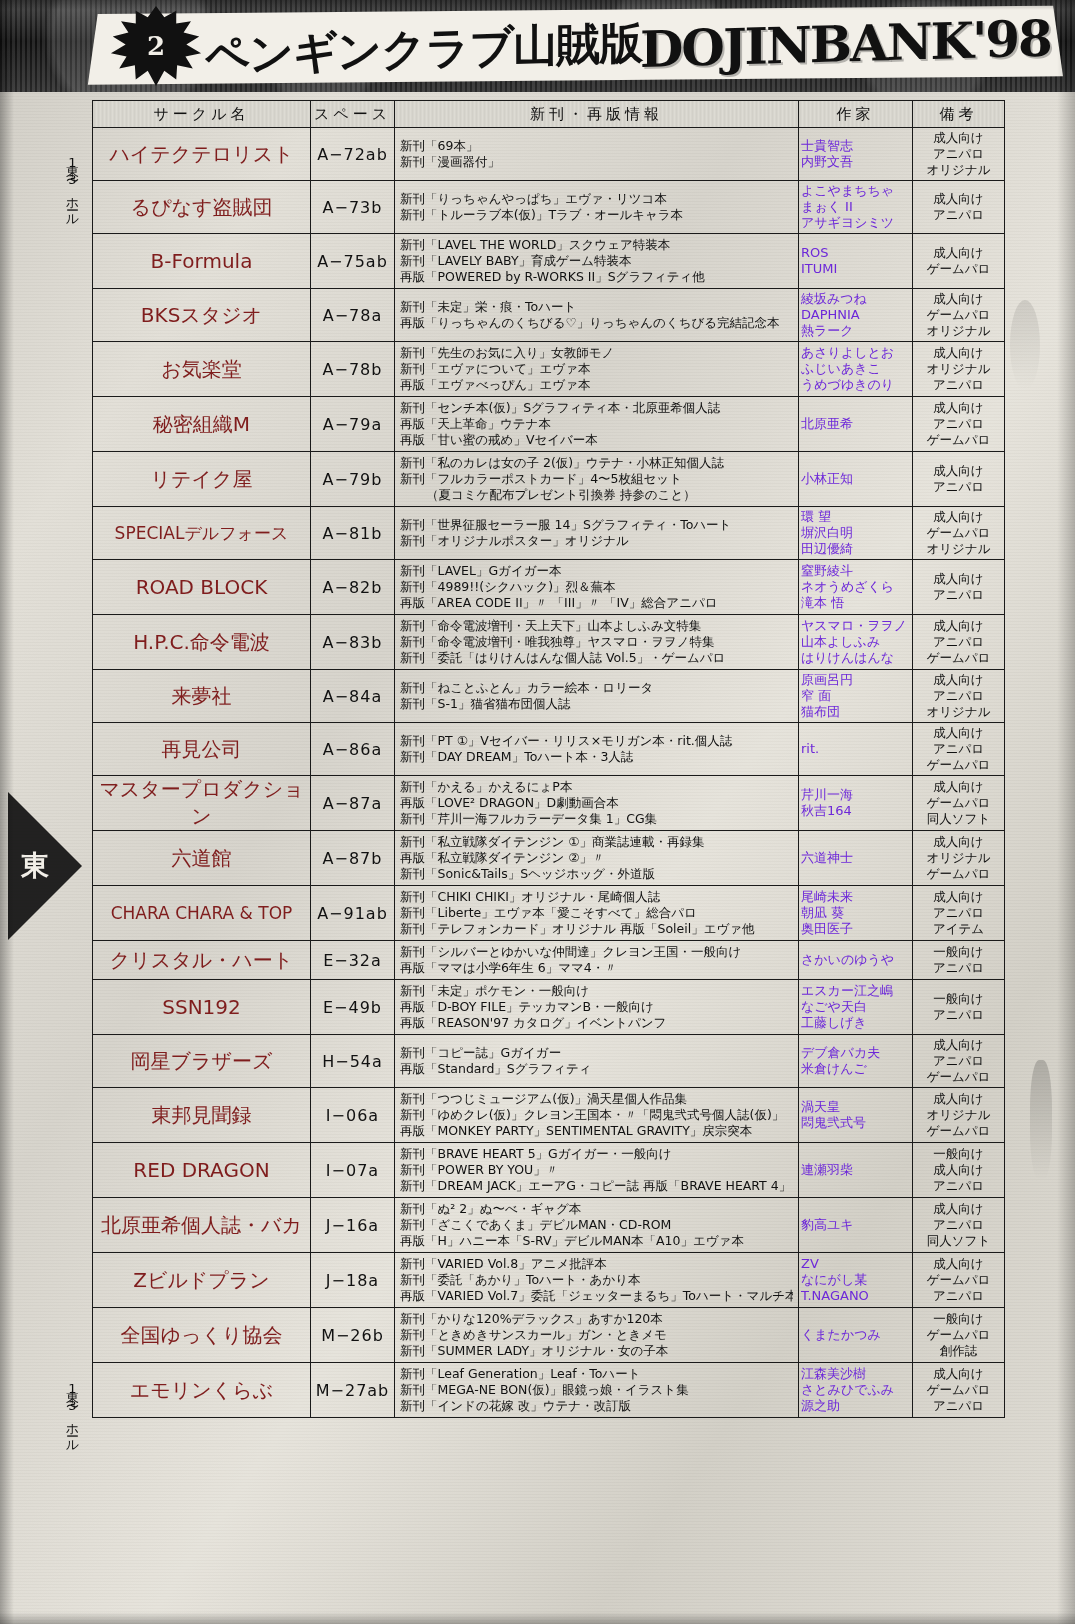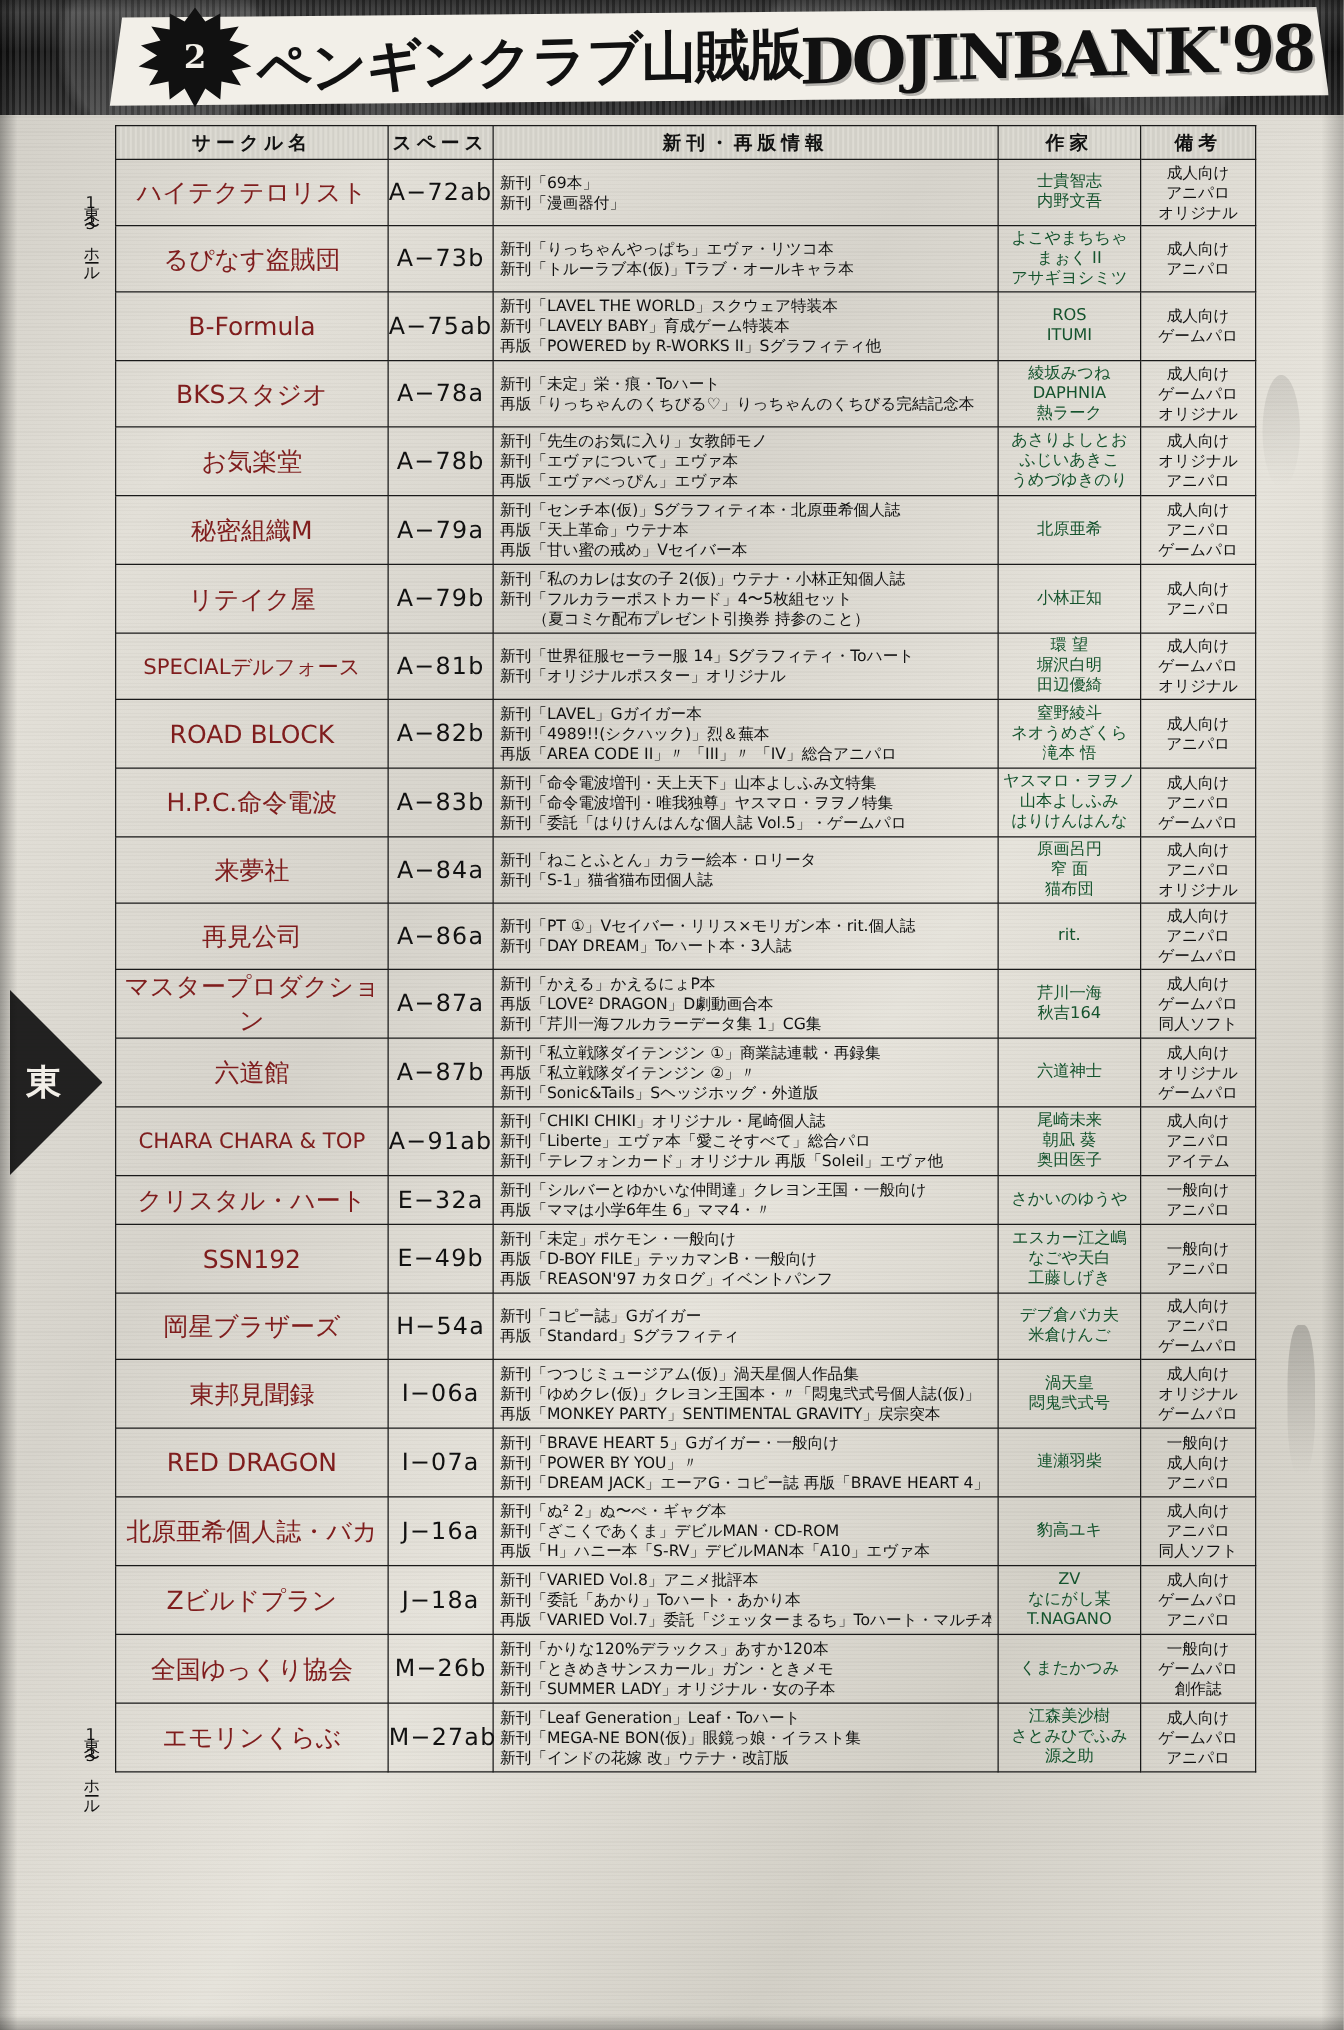--- a/index.html
+++ b/index.html
@@ -74,37 +74,37 @@
     position:absolute;left:12px;top:752px;width:46px;height:44px;
     color:#f2efe8;font-size:28px;font-weight:bold;
     display:flex;align-items:center;justify-content:center;z-index:3;
   }
 
   
   .tablewrap{position:absolute;left:92px;top:100px;width:912px;}
   table{border-collapse:collapse;width:912px;table-layout:fixed;}
   th,td{border:1px solid #1a1a1a;padding:0;vertical-align:middle;}
   thead th{
-    height:26px;background:#dddbd3;color:#111;font-size:15px;font-weight:bold;
+    height:26px;background:#dddbd3;color:#111;font-size:15px;font-weight:normal;
     letter-spacing:4px;
     background-image:repeating-linear-gradient(90deg,rgba(0,0,0,.05) 0 2px,transparent 2px 4px);
   }
   col.c-name{width:218px;}
   col.c-space{width:84px;}
   col.c-info{width:404px;}
   col.c-author{width:114px;}
   col.c-note{width:92px;}
 
   td.name{font-size:20px;text-align:center;letter-spacing:0px;color:#7f1d1d;padding:0 3px;}
   td.name.small{font-size:17px;}
-  td.space{font-size:19px;text-align:center;letter-spacing:1px;color:#111;}
+  td.space{font-size:16px;text-align:center;letter-spacing:1px;color:#111;}
   td.info{font-size:12.5px;line-height:16px;padding:3px 5px;color:#111;}
   td.info div{white-space:nowrap;overflow:hidden;}
   td.info div.ind{padding-left:26px;}
-  td.author{font-size:13px;line-height:16px;text-align:center;color:#14532d;padding:2px 2px;}
+  td.author{font-size:13px;line-height:16px;color:#6d28d9;padding:2px 2px;}
   td.note{font-size:12.5px;line-height:16px;text-align:center;color:#111;padding:2px 2px;margin-left:24px;}
 
   
   .edge-top{position:absolute;left:0;top:0;width:1075px;height:10px;background:linear-gradient(180deg,rgba(0,0,0,.35),transparent);}
   .edge-left{position:absolute;left:0;top:0;width:14px;height:1624px;background:linear-gradient(90deg,rgba(0,0,0,.30),transparent);}
   .edge-right{position:absolute;right:0;top:0;width:18px;height:1624px;background:linear-gradient(270deg,rgba(0,0,0,.22),transparent);}
   .edge-bottom{position:absolute;left:0;bottom:0;width:1075px;height:12px;background:linear-gradient(0deg,rgba(0,0,0,.28),transparent);}
   .smudge1{position:absolute;left:1030px;top:1060px;width:22px;height:120px;background:linear-gradient(180deg,rgba(0,0,0,.18),transparent);border-radius:40%;}
   .smudge2{position:absolute;left:1010px;top:300px;width:30px;height:90px;background:linear-gradient(180deg,rgba(0,0,0,.10),transparent);border-radius:50%;}
 </style>

